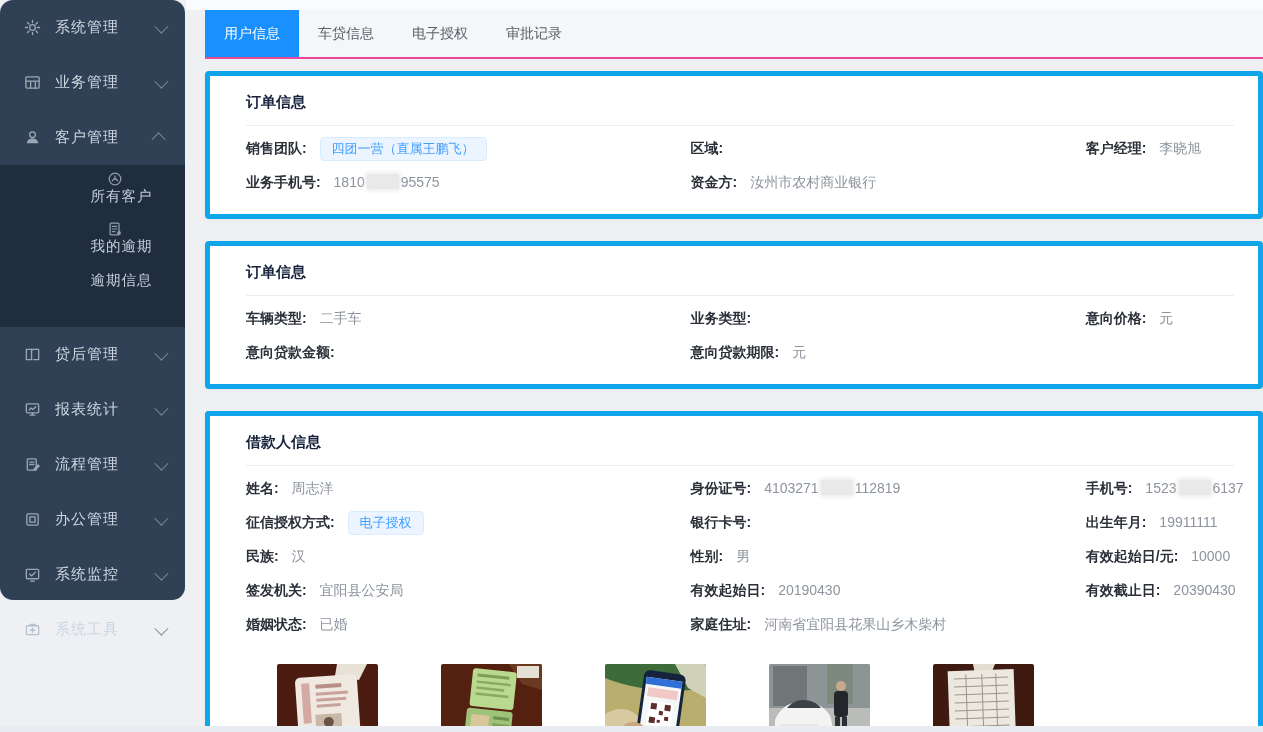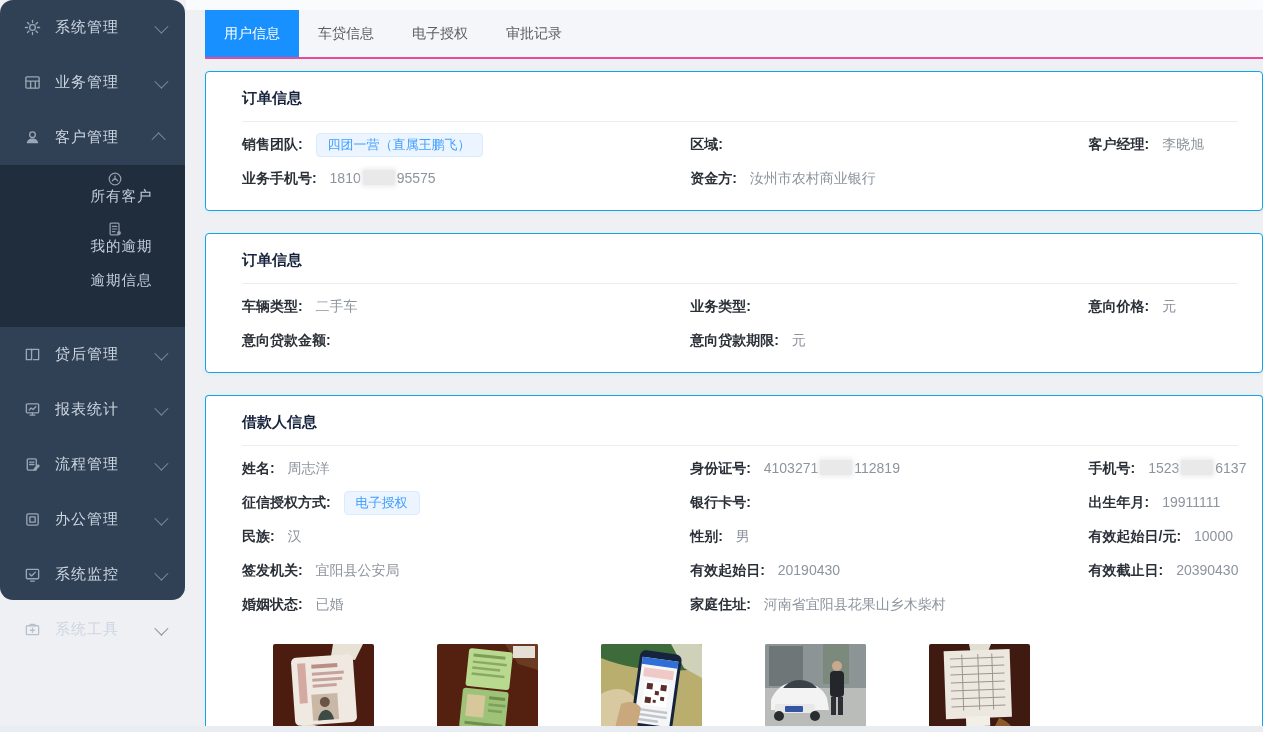--- a/index.html
+++ b/index.html
@@ -37,21 +37,21 @@
     margin-left:19px;height:47px;display:flex;align-items:flex-end;
     background:#f5f6f9;border-bottom:2px solid #ec4899;
   }
   .tab{
     height:47px;line-height:47px;padding:0 19px;font-size:14px;color:#5a6066;
     cursor:pointer;white-space:nowrap;
   }
   .tab.active{background:#1890ff;color:#fff;}
   
   .card{
-    background:#fff;margin:12px 0 22px 19px;border:1px solid #0ea5e9;
+    background:#fff;margin:12px 0 22px 19px;border:5px solid #0ea5e9;
     border-radius:4px;box-shadow:0 1px 4px rgba(0,21,41,.04);
     padding:0 24px 14px 36px;
   }
   .card.last{margin-bottom:0;border-bottom:none;border-radius:4px 4px 0 0;}
   .card-title{
     font-size:15px;font-weight:bold;color:#17233d;
     padding:17px 0 13px 0;border-bottom:1px solid #ebedf2;margin-bottom:6px;
   }
   .frow{display:grid;grid-template-columns:45% 40% 15%;padding:5px 0;align-items:center;min-height:24px;}
   .fcell{font-size:14px;white-space:nowrap;overflow:visible;}

